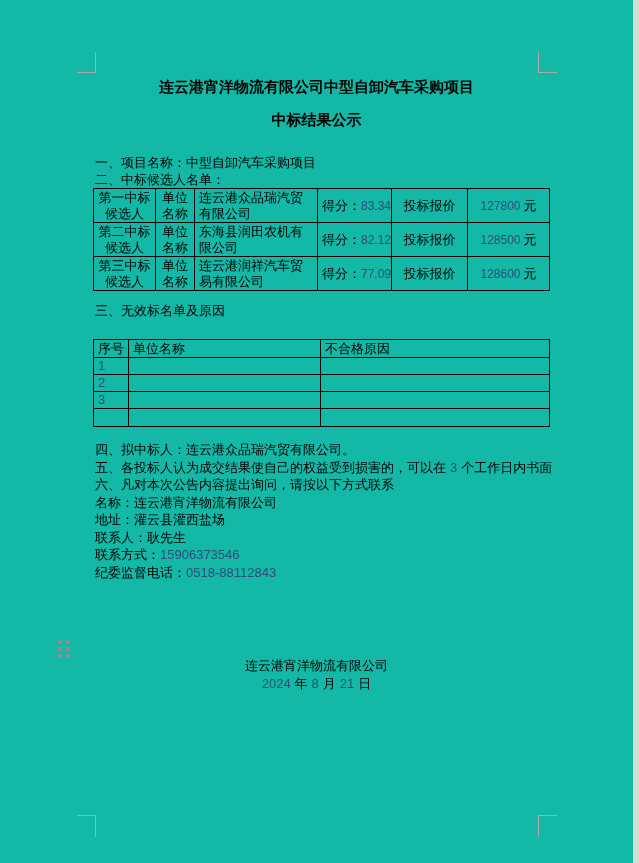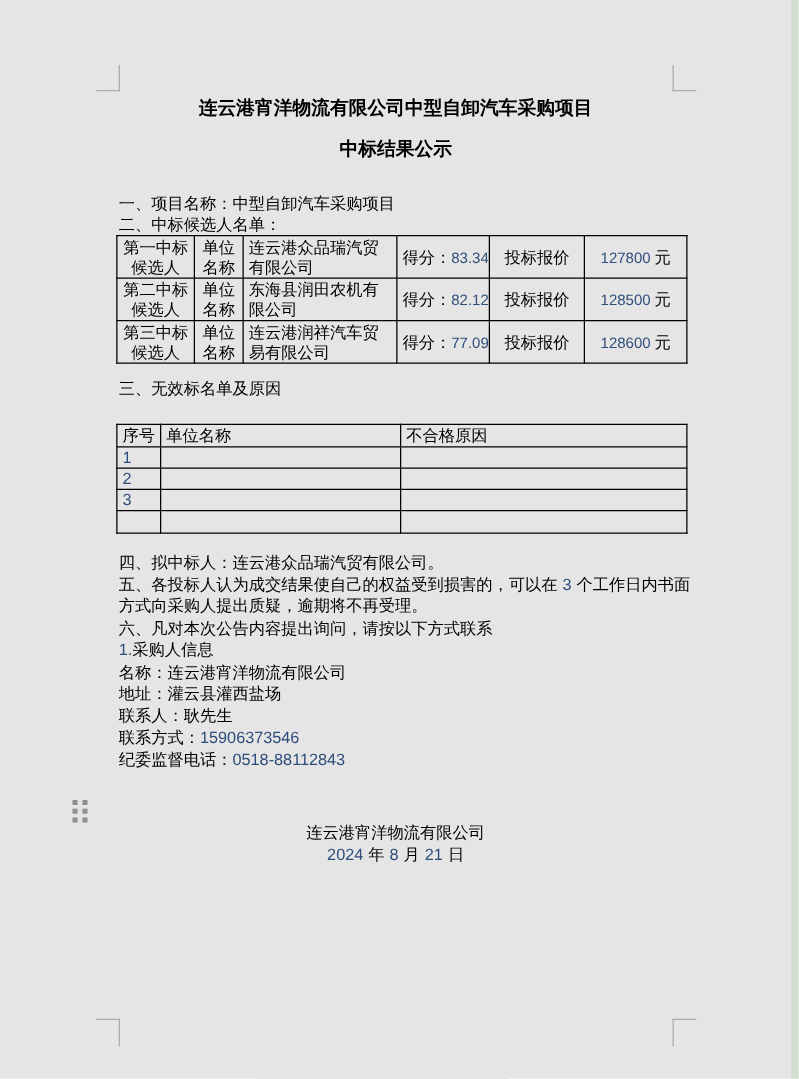--- a/index.html
+++ b/index.html
@@ -1,17 +1,17 @@
 <!DOCTYPE html>
 <html><head>
 <meta charset="utf-8">
 <style>
   html,body { margin:0; padding:0; background:#ffffff; }
   .page {
-    position:relative; width:639px; height:863px; background:#e5e5e5;
+    position:relative; width:639px; height:863px; background:#14b8a6;
     font-family:"Liberation Sans","DejaVu Sans",sans-serif; color:#000000;
     overflow:hidden;
   }
   .abs { position:absolute; }
 
   
   .edge-strip { left:633px; top:0; width:6px; height:863px; background:#cfe0cc; }
   .crop { width:18px; height:20px; border:0 solid #ababab; }
   .crop.tl { left:77px;  top:52px;  border-right-width:1px; border-bottom-width:1px; }
   .crop.tr { left:538px; top:52px;  border-left-width:1px;  border-bottom-width:1px; }
@@ -157,23 +157,21 @@
         <td class="num"></td>
         <td></td>
         <td></td>
       </tr>
     </tbody>
   </table>
 
   <div class="abs para">
     <div class="line">四、拟中标人：连云港众品瑞汽贸有限公司。</div>
     <div class="line"><span>五、各投标人认为成交结果使自己的权益受到损害的，可以在</span><span class="num sp">3</span><span>个工作日内书面</span></div>
-    <div class="line">方式向采购人提出质疑，逾期将不再受理。</div>
     <div class="line">六、凡对本次公告内容提出询问，请按以下方式联系</div>
-    <div class="line"><span class="num">1.</span><span>采购人信息</span></div>
     <div class="line">名称：连云港宵洋物流有限公司</div>
     <div class="line">地址：灌云县灌西盐场</div>
     <div class="line">联系人：耿先生</div>
     <div class="line"><span>联系方式：</span><span class="num">15906373546</span></div>
     <div class="line"><span>纪委监督电话：</span><span class="num">0518-88112843</span></div>
   </div>
 
   <div class="abs footer-company">连云港宵洋物流有限公司</div>
   <div class="abs footer-date"><span class="num">2024</span><span>年</span><span class="num">8</span><span>月</span><span class="num">21</span><span>日</span></div>
 

